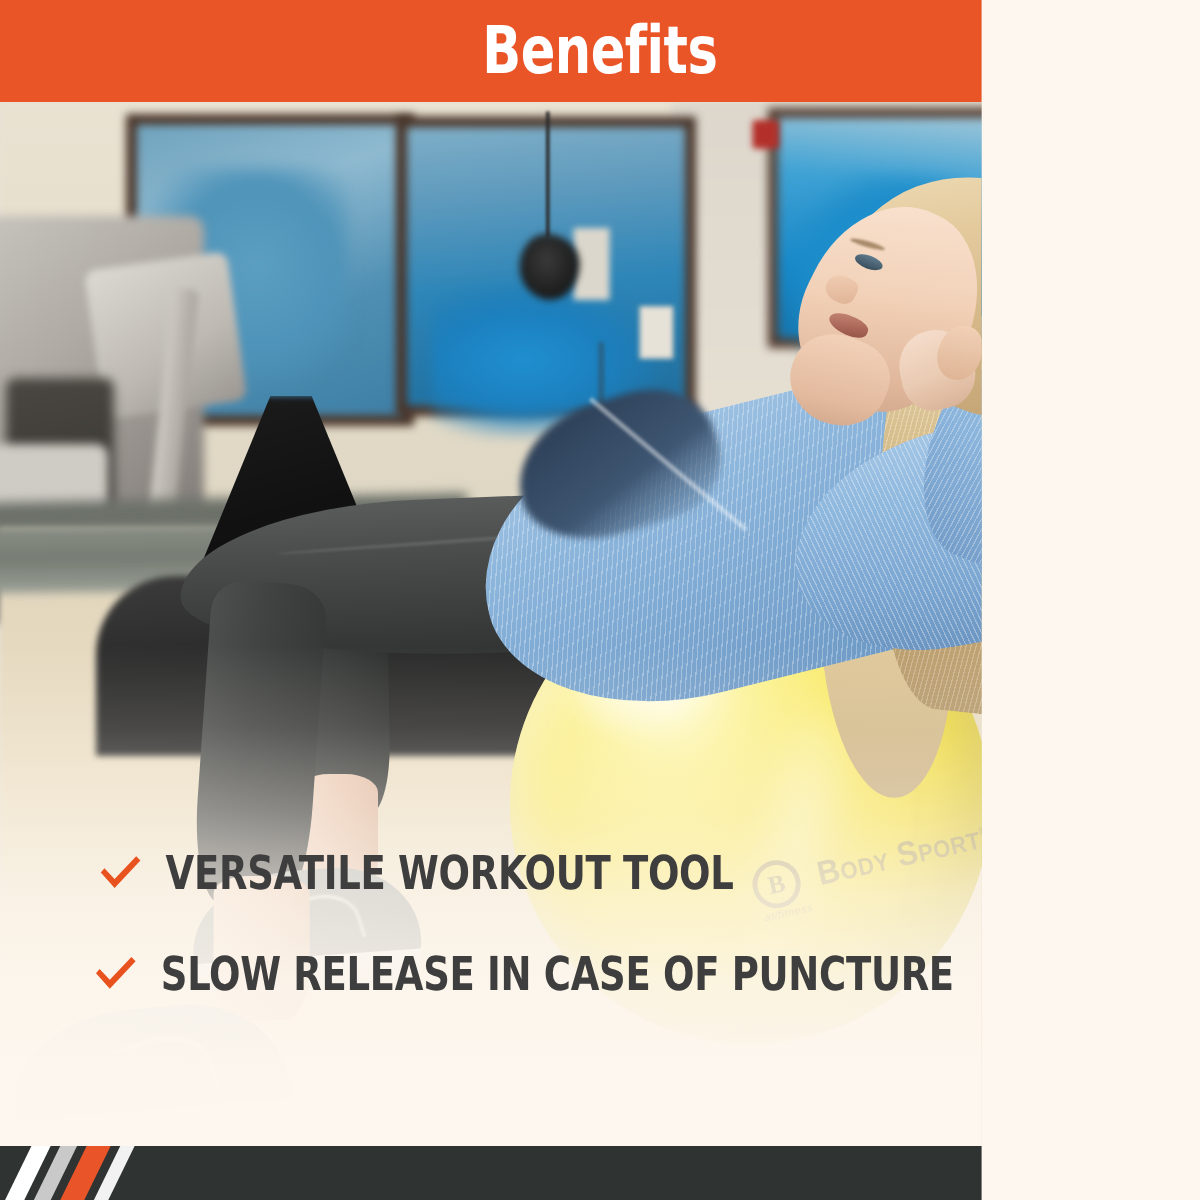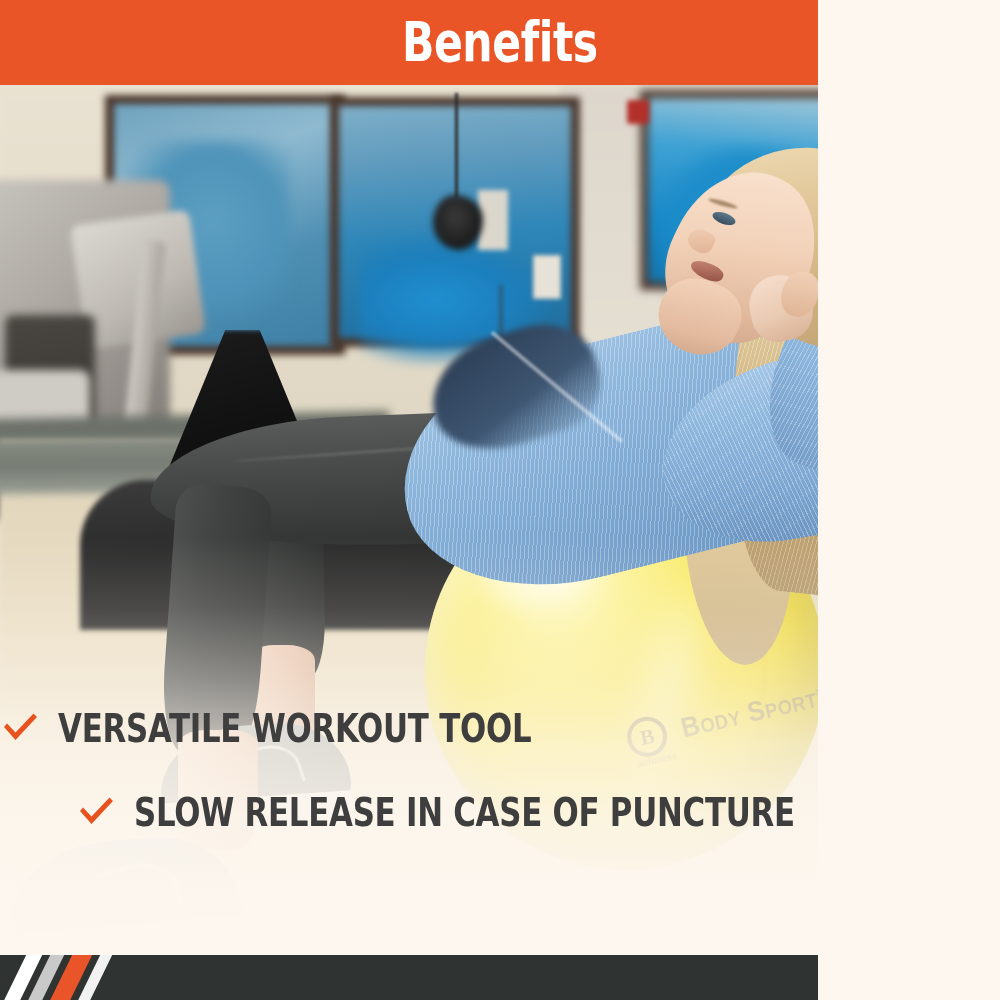--- a/index.html
+++ b/index.html
@@ -630,21 +630,21 @@
     width: 1000px;
     z-index: 30;
   }
   .benefit-row {
     display: flex;
     align-items: center;
     gap: 18px;
     height: 84px;
     padding-left: 0;
   }
-  .benefit-row.r1 { }
+  .benefit-row.r1 { padding-left: 80px; }
   .benefit-row.r2 { padding-left: 82px; }
   .benefit-row.r3 { padding-left: 76px; }
 
   .check-icon {
     flex: 0 0 auto;
     width: 40px; height: 40px;
     display: block;
   }
   .benefit-text {
     font-family: "Liberation Sans Narrow", "DejaVu Sans Condensed", "Liberation Sans", sans-serif;

